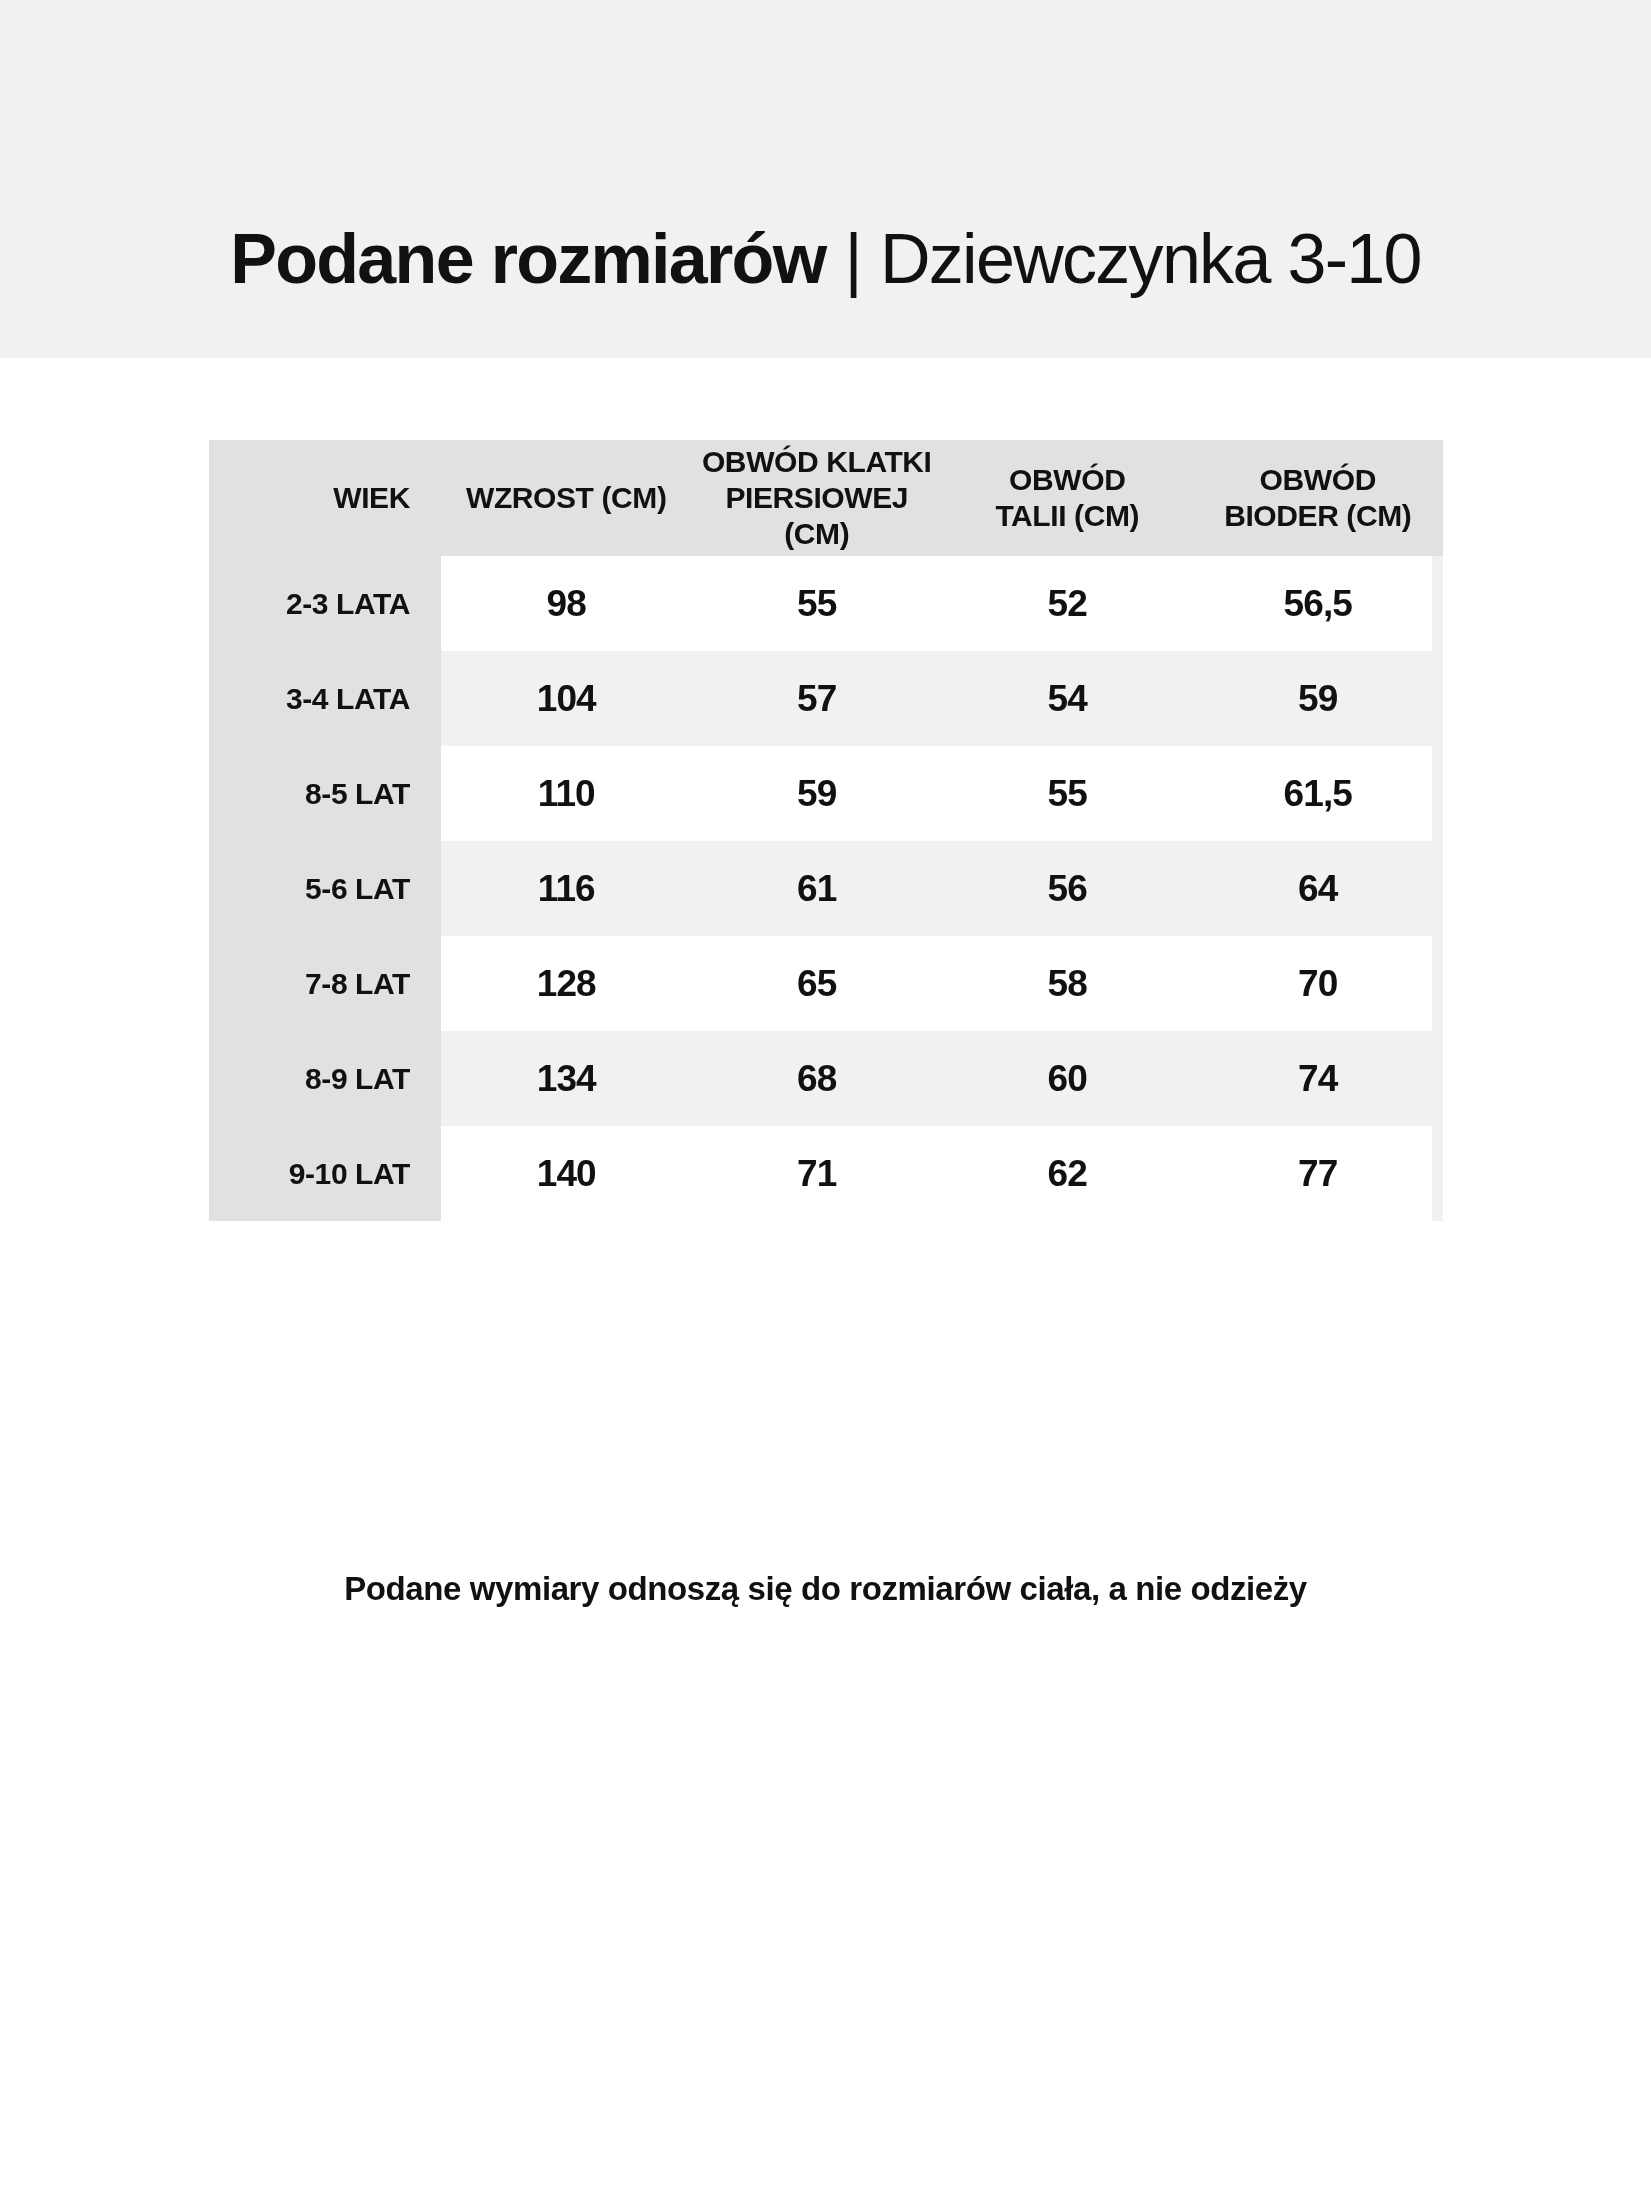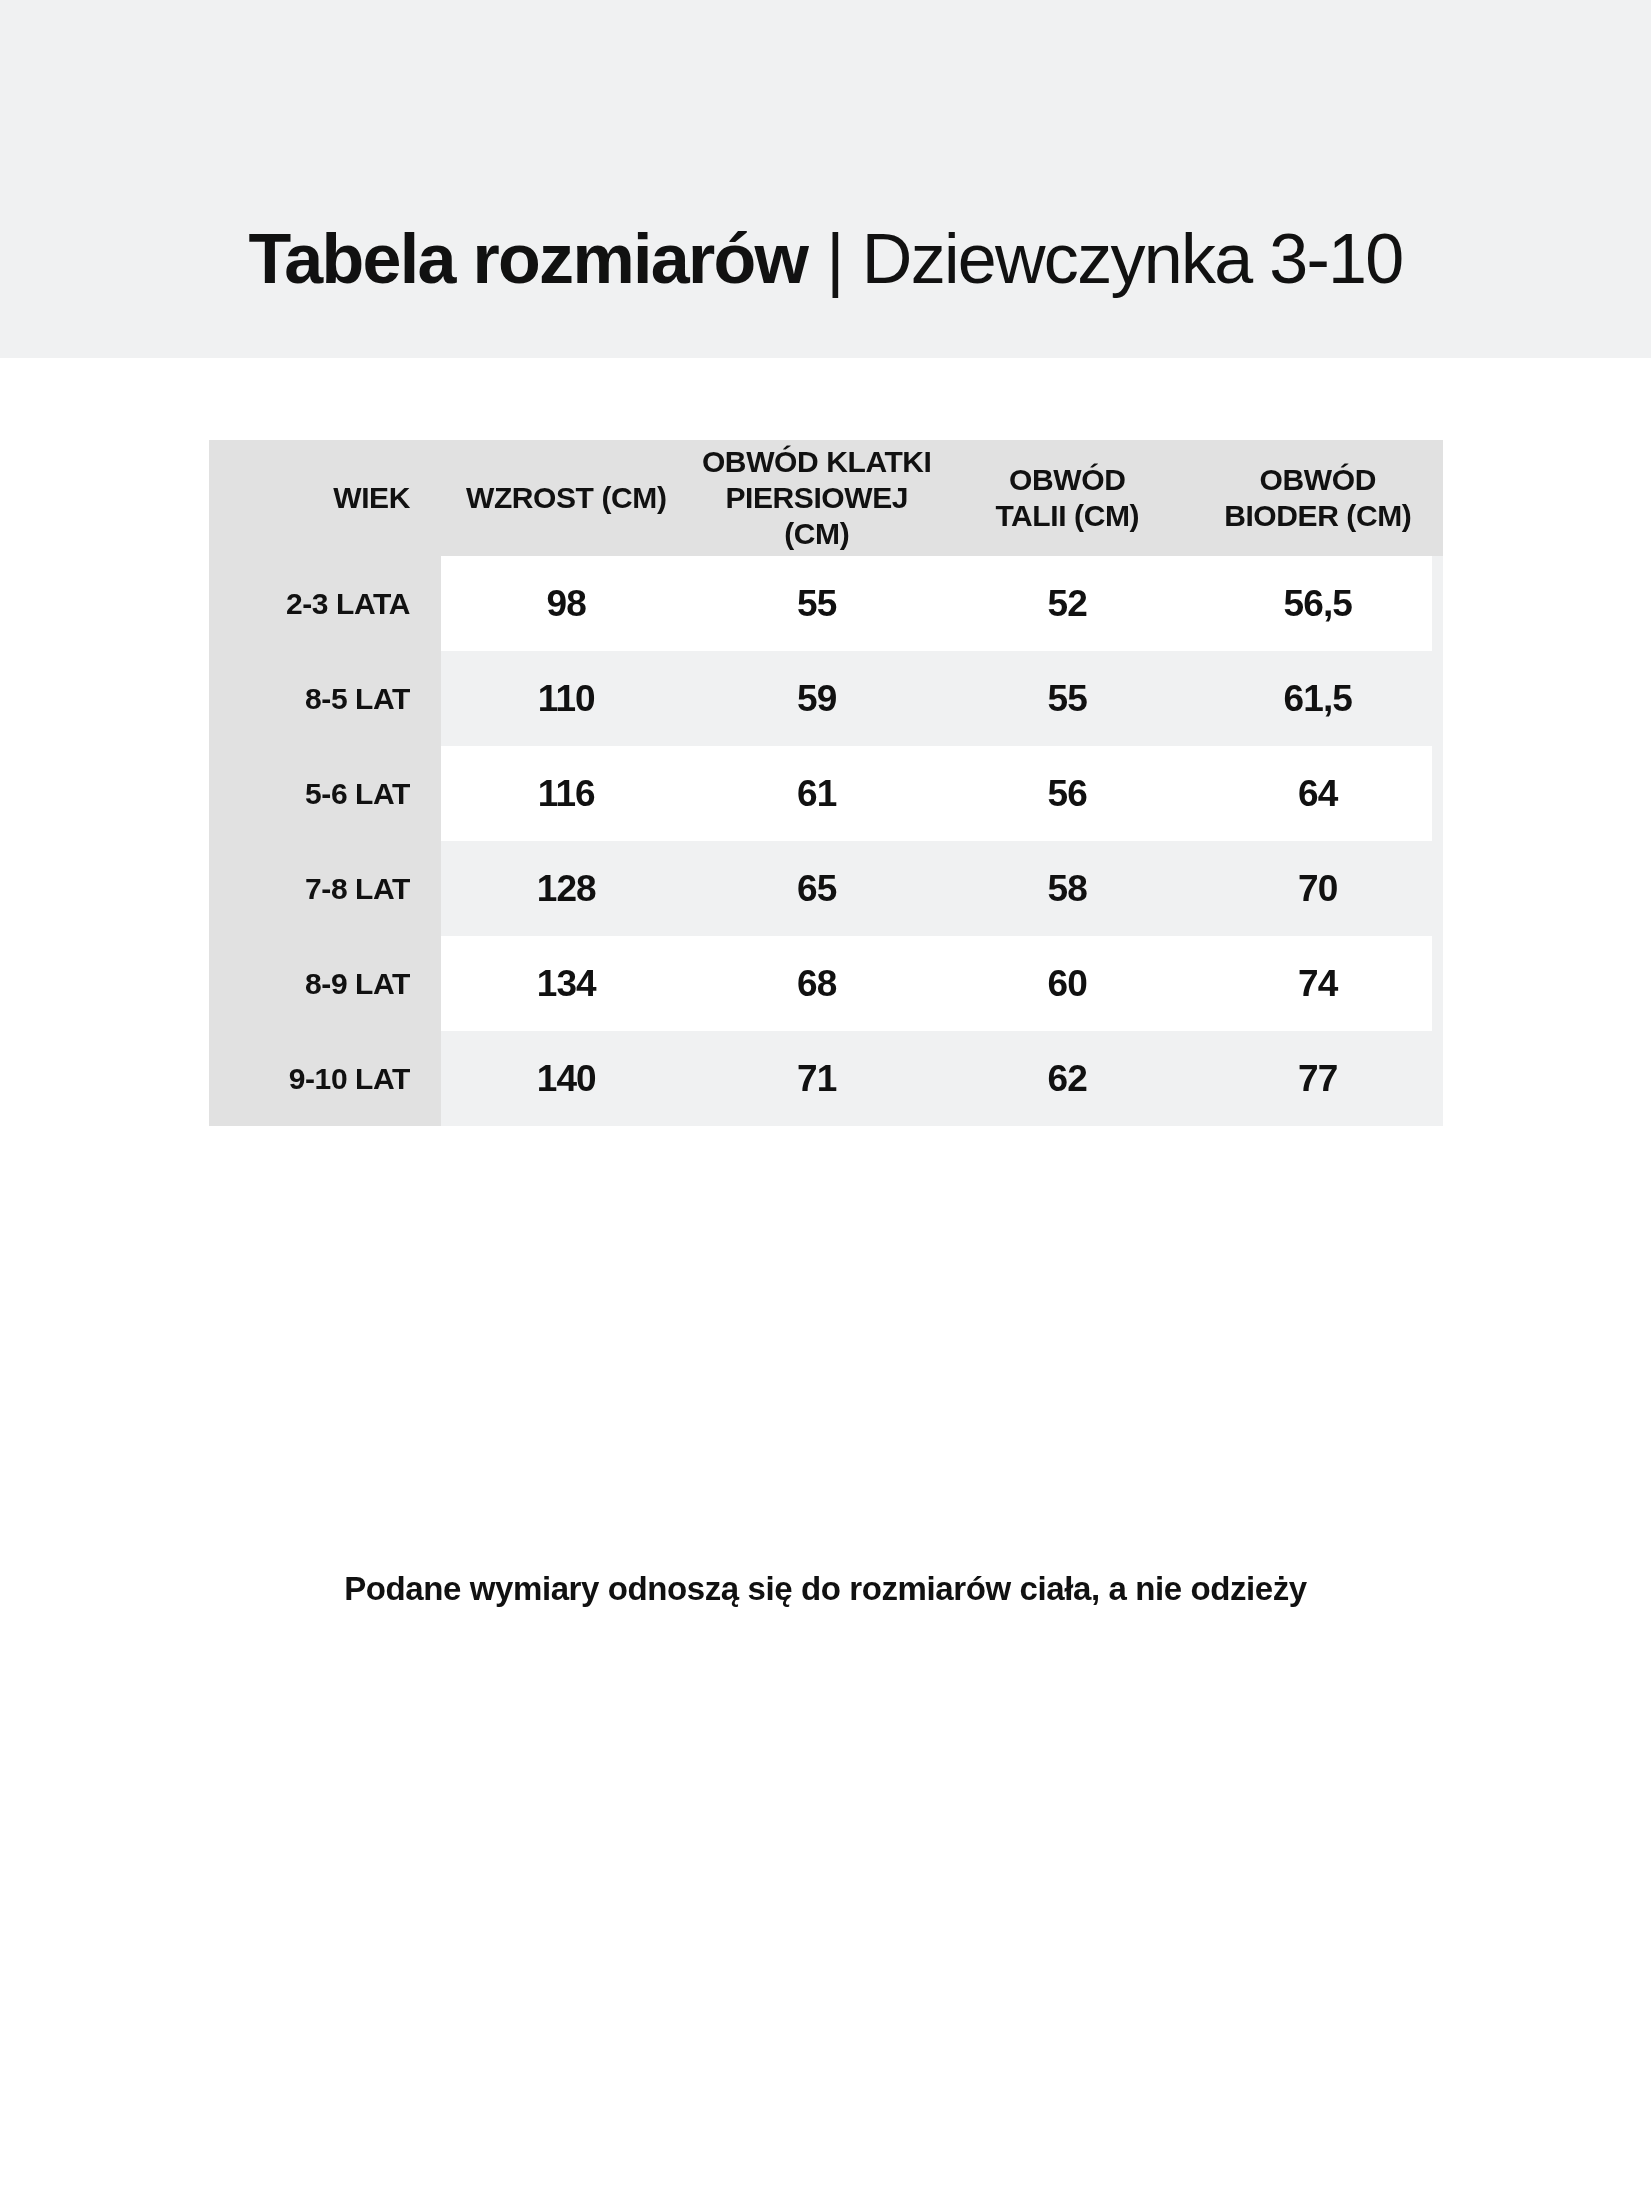--- a/index.html
+++ b/index.html
@@ -107,21 +107,21 @@
     font-size:33px;
     font-weight:700;
     letter-spacing:-0.4px;
     color:var(--text);
   }
 </style>
 </head>
 <body>
 
 <header class="banner">
-  <h1 class="title"><span class="title-bold">Tabela rozmiarów</span><span class="title-sep">|</span><span class="title-light">Dziewczynka 3-10</span></h1>
+  <h1 class="title"><span class="title-bold">Podane rozmiarów</span><span class="title-sep">|</span><span class="title-light">Dziewczynka 3-10</span></h1>
 </header>
 
 <main>
   <table class="size-table">
     <thead>
       <tr id="header-row">
           <th>WIEK</th>
           <th>WZROST (CM)</th>
           <th>OBWÓD KLATKI
 PIERSIOWEJ (CM)</th>
@@ -131,20 +131,27 @@
 BIODER (CM)</th>
         </tr>
     </thead>
     <tbody id="table-body">
         <tr>
           <td>2-3 LATA</td>
           <td>98</td>
           <td>55</td>
           <td>52</td>
           <td>56,5</td>
+        </tr>
+        <tr>
+          <td>3-4 LATA</td>
+          <td>104</td>
+          <td>57</td>
+          <td>54</td>
+          <td>59</td>
         </tr>
         <tr>
           <td>8-5 LAT</td>
           <td>110</td>
           <td>59</td>
           <td>55</td>
           <td>61,5</td>
         </tr>
         <tr>
           <td>5-6 LAT</td>

